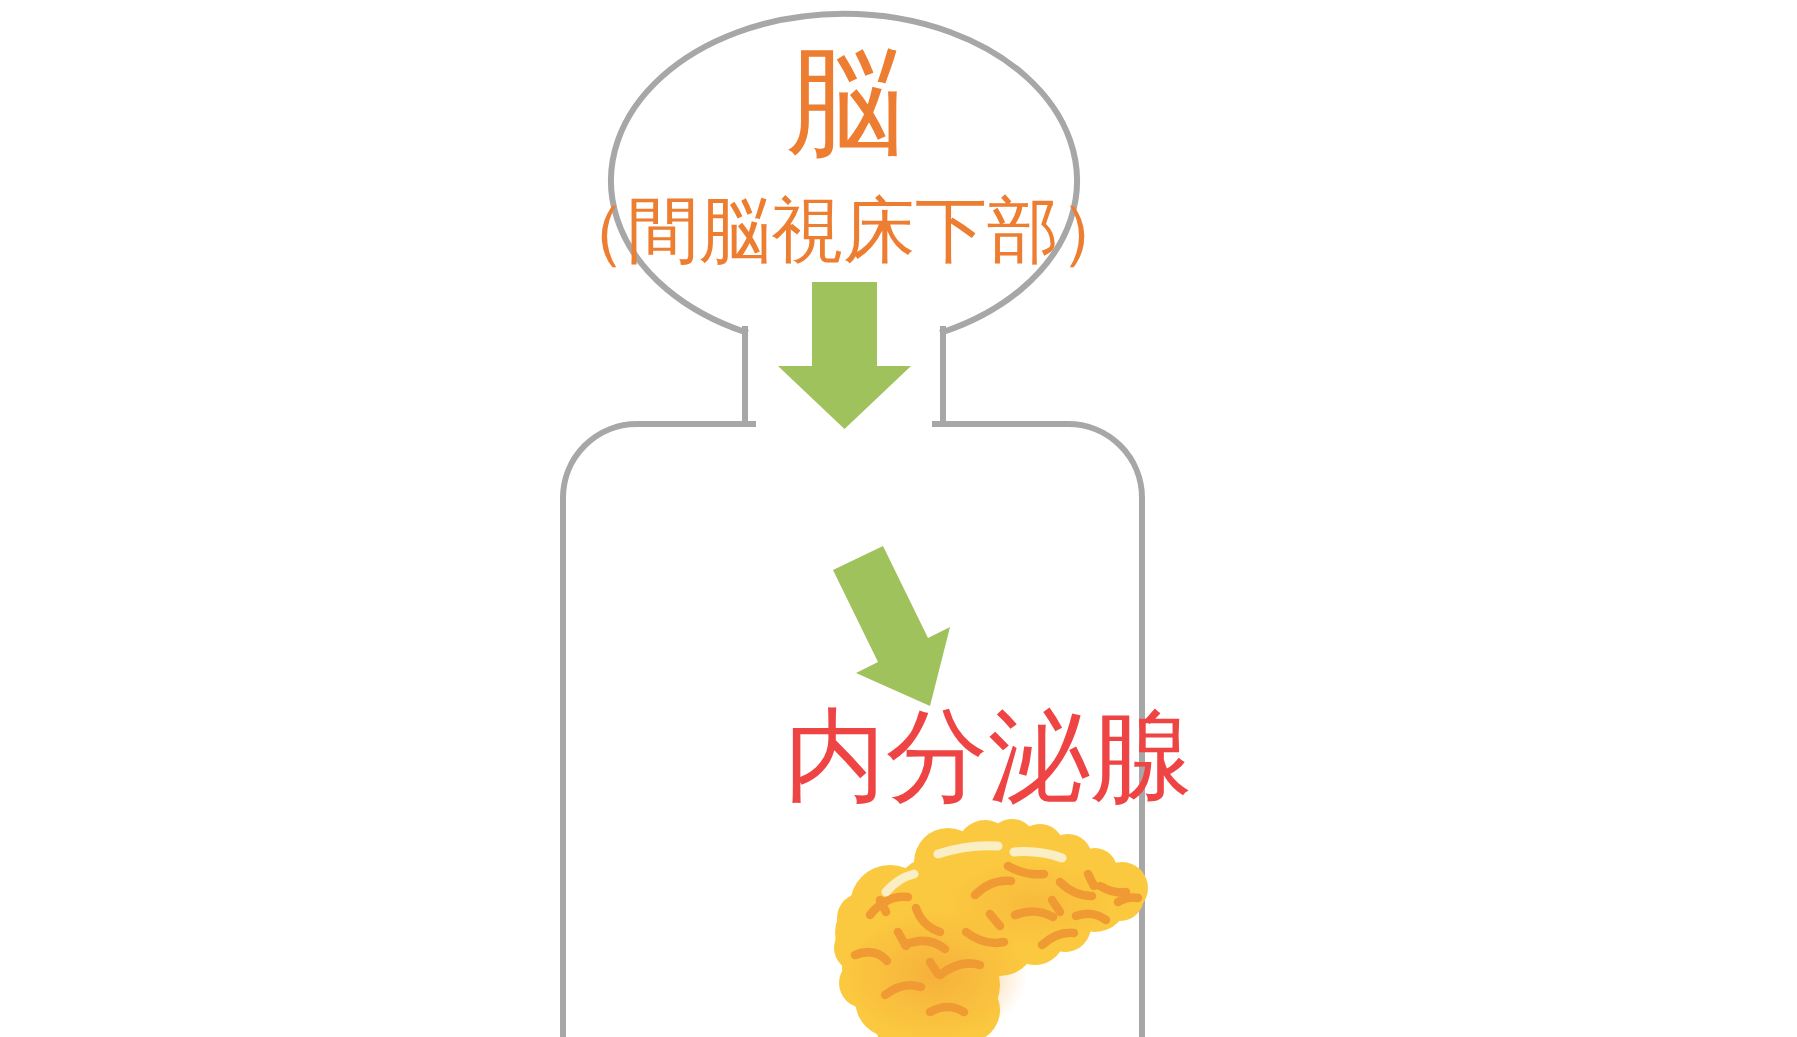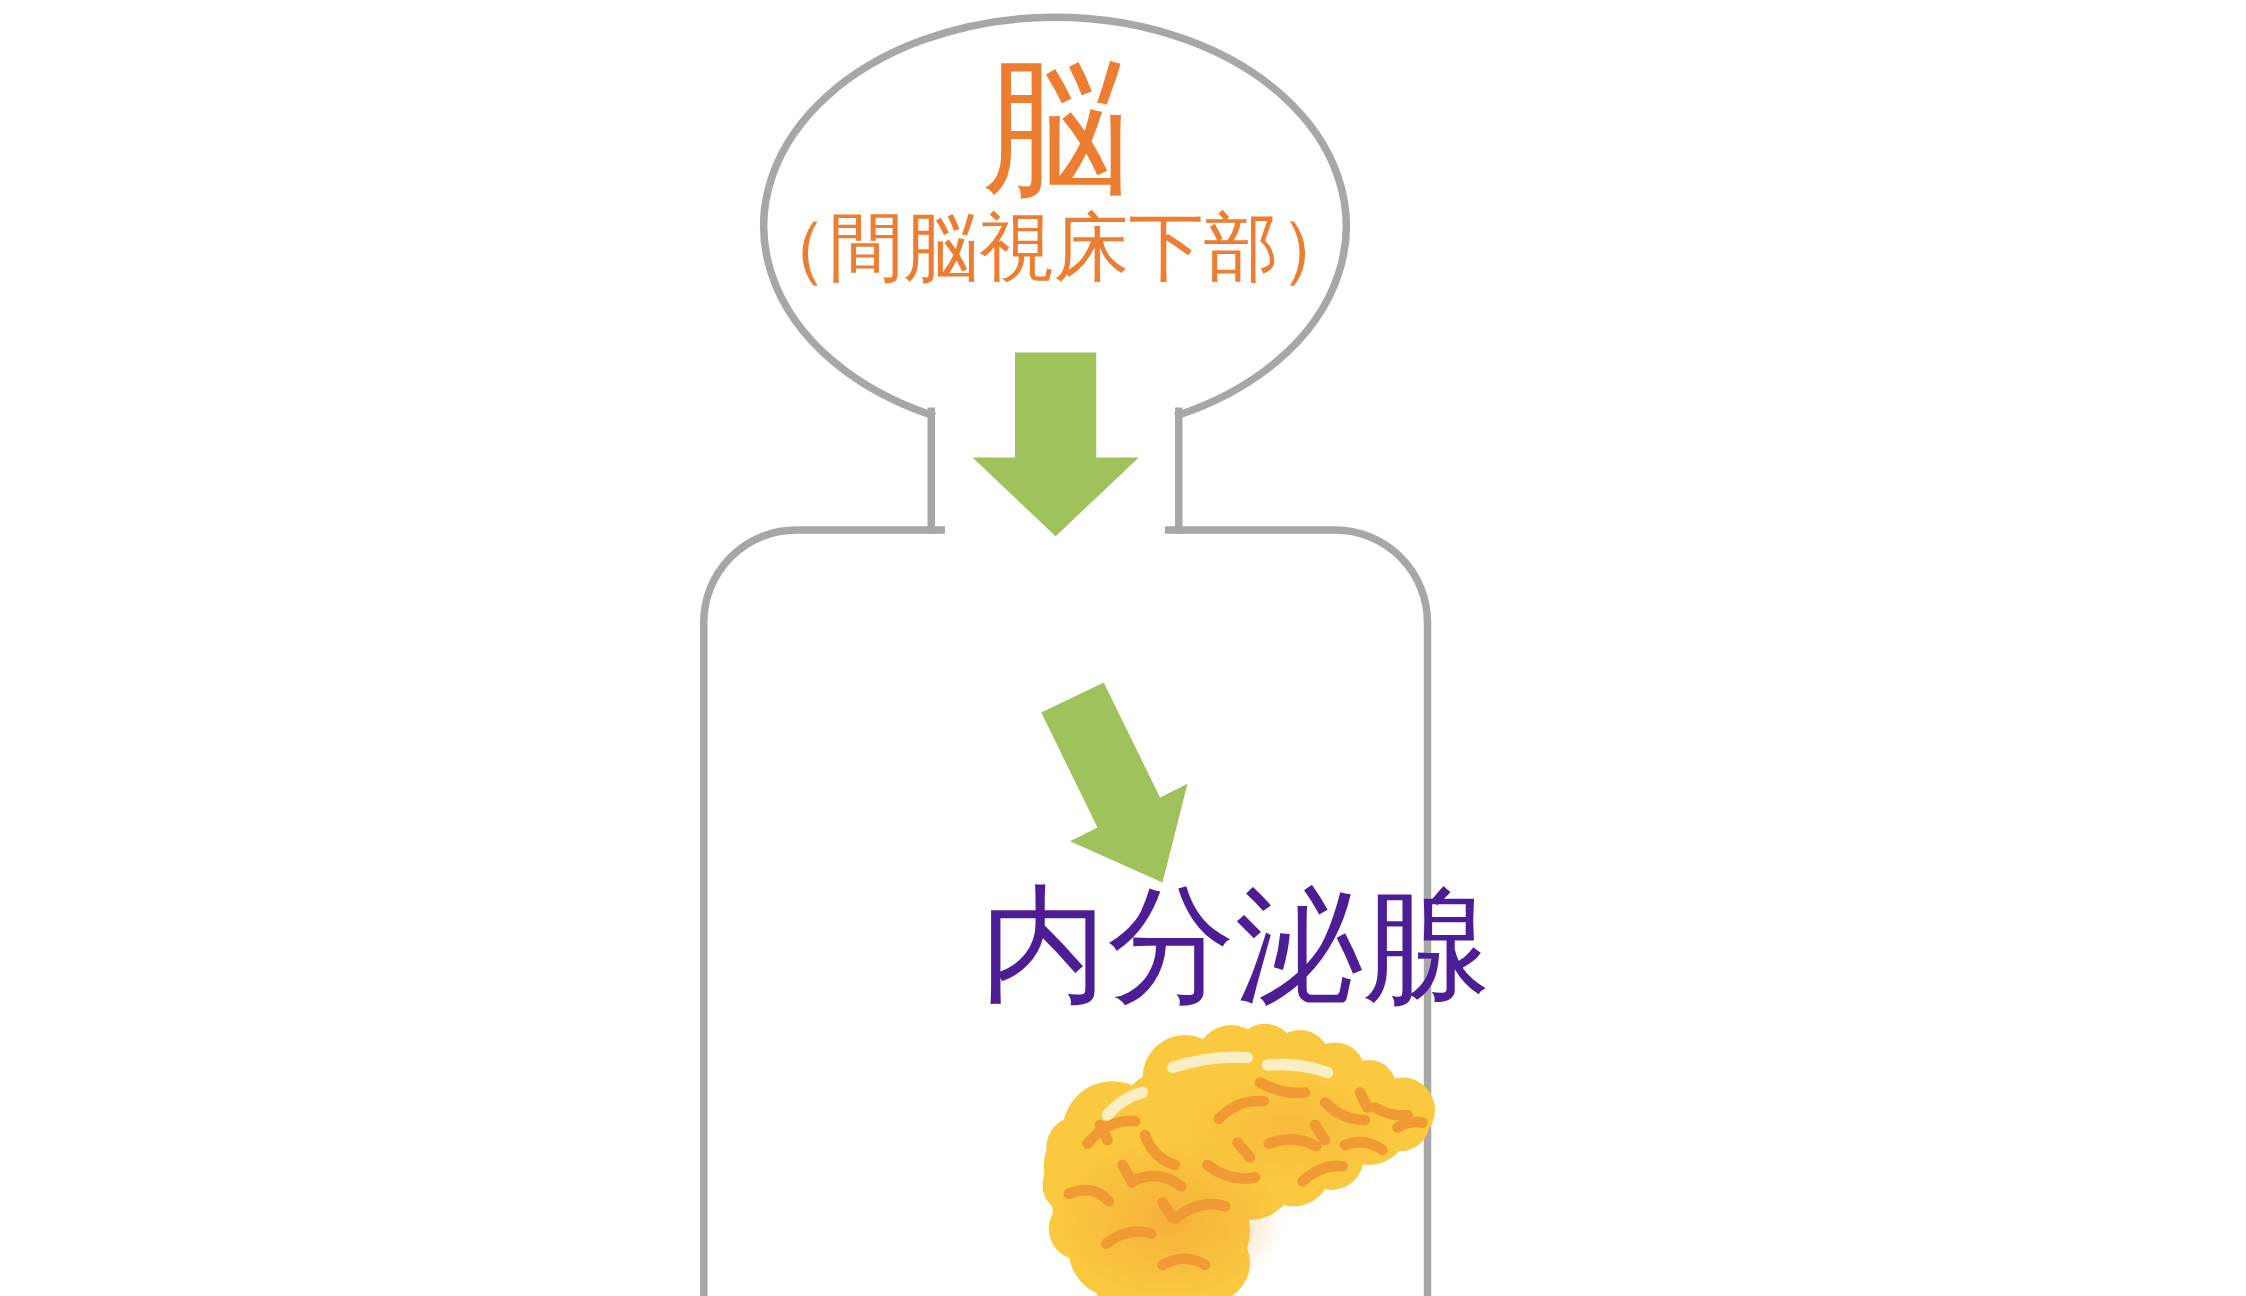--- a/index.html
+++ b/index.html
@@ -19,23 +19,23 @@
   .label {
     position: absolute;
     transform: translateX(-50%);
     white-space: nowrap;
     line-height: 1;
     font-weight: 500;
     letter-spacing: 0;
     font-family: "DejaVu Sans", sans-serif;
   }
   .label-orange { color: #ED7D31; }
-  .label-black  { color: #4c1d95; }
+  .label-black  { color: #ef4444; font-family: Liberation Serif, serif; }
   .brain-label        { left: 845px; top: 42px;  font-size: 118px; }
-  .brain-region-label { left: 843px; top: 168px; font-size: 60px;  }
+  .brain-region-label { left: 843px; top: 194px; font-size: 72px;  }
   .spinal-label       { left: 826px; top: 436px; font-size: 118px; }
   .endocrine-label    { left: 988px; top: 706px; font-size: 102px; }
 </style>
 </head>
 <body>
 
 <div class="stage">
 
   <svg class="diagram-canvas" viewBox="0 0 1797 1037">
     <defs>

